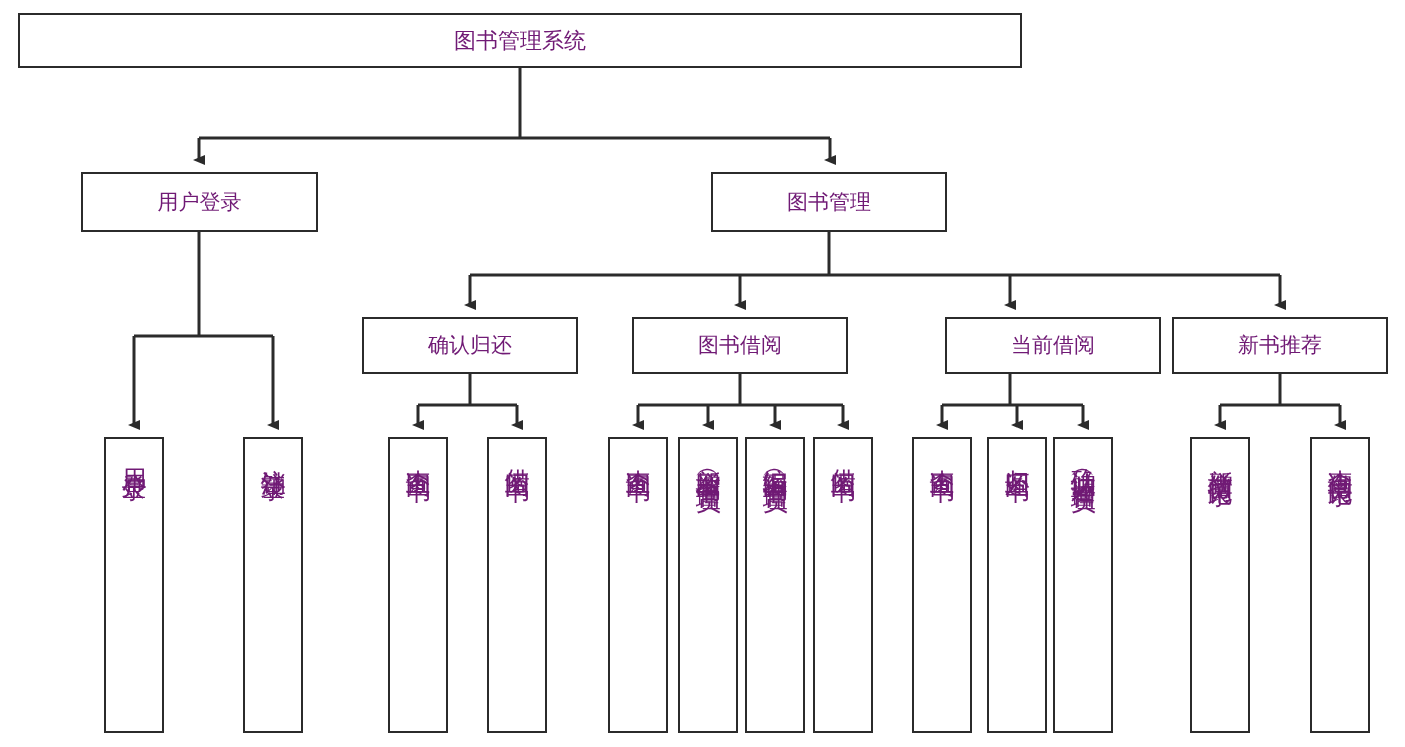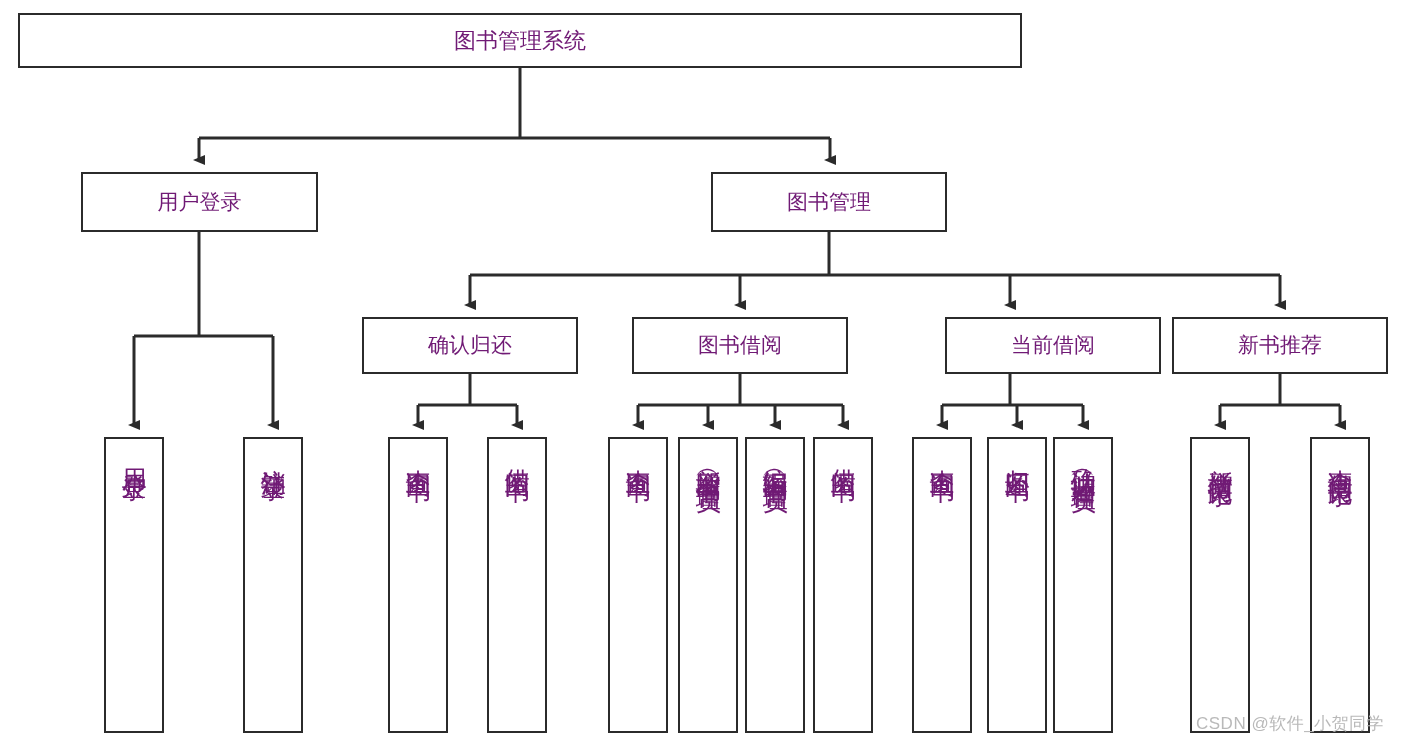--- a/index.html
+++ b/index.html
@@ -177,15 +177,14 @@
   <div class="node vert" style="left:1053px; top:437px; width:60px; height:296px;">
     <span class="label">确认归还（管理员）</span>
   </div>
   <div class="node vert" style="left:1190px; top:437px; width:60px; height:296px;">
     <span class="label">新增借阅记录</span>
   </div>
   <div class="node vert" style="left:1310px; top:437px; width:60px; height:296px;">
     <span class="label">查询借阅记录</span>
   </div>
 
-  <div class="watermark" style="left:1196px; top:712px;">CSDN @软件_小贺同学</div>
 
 </div>
 
 </body></html>

